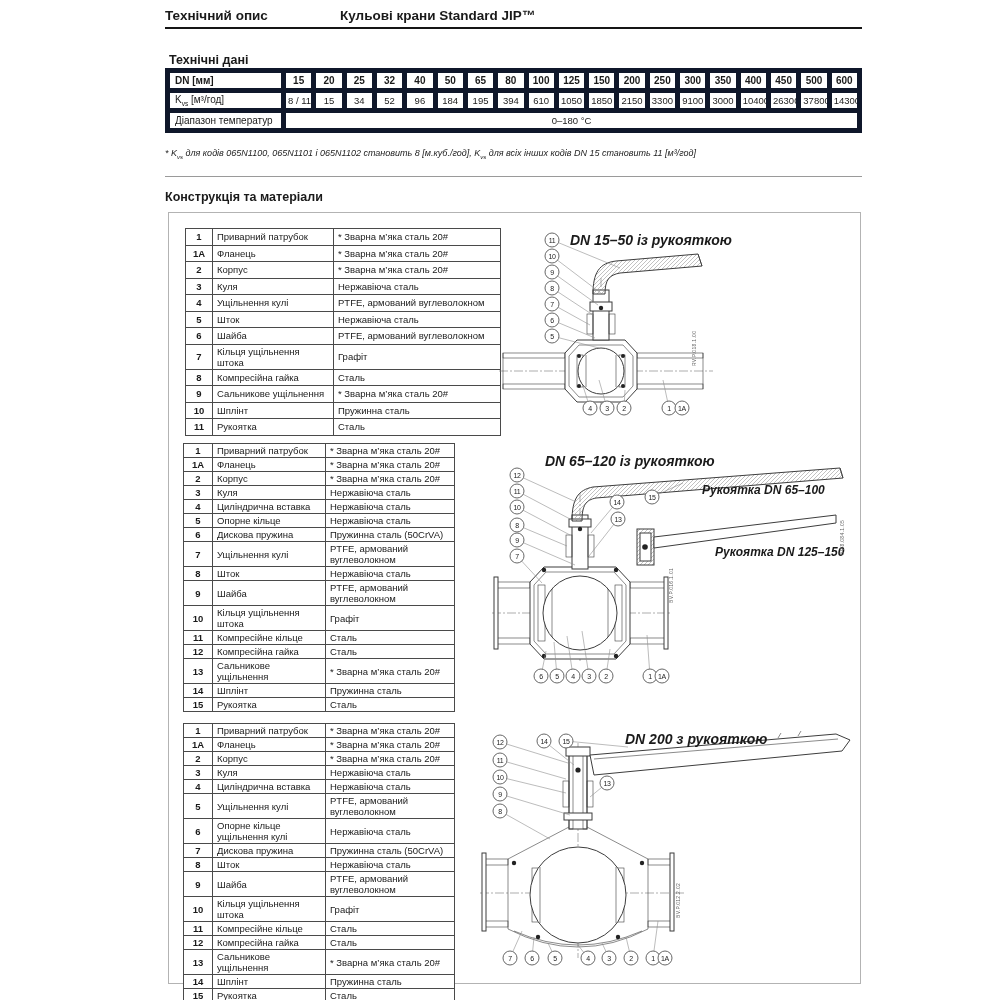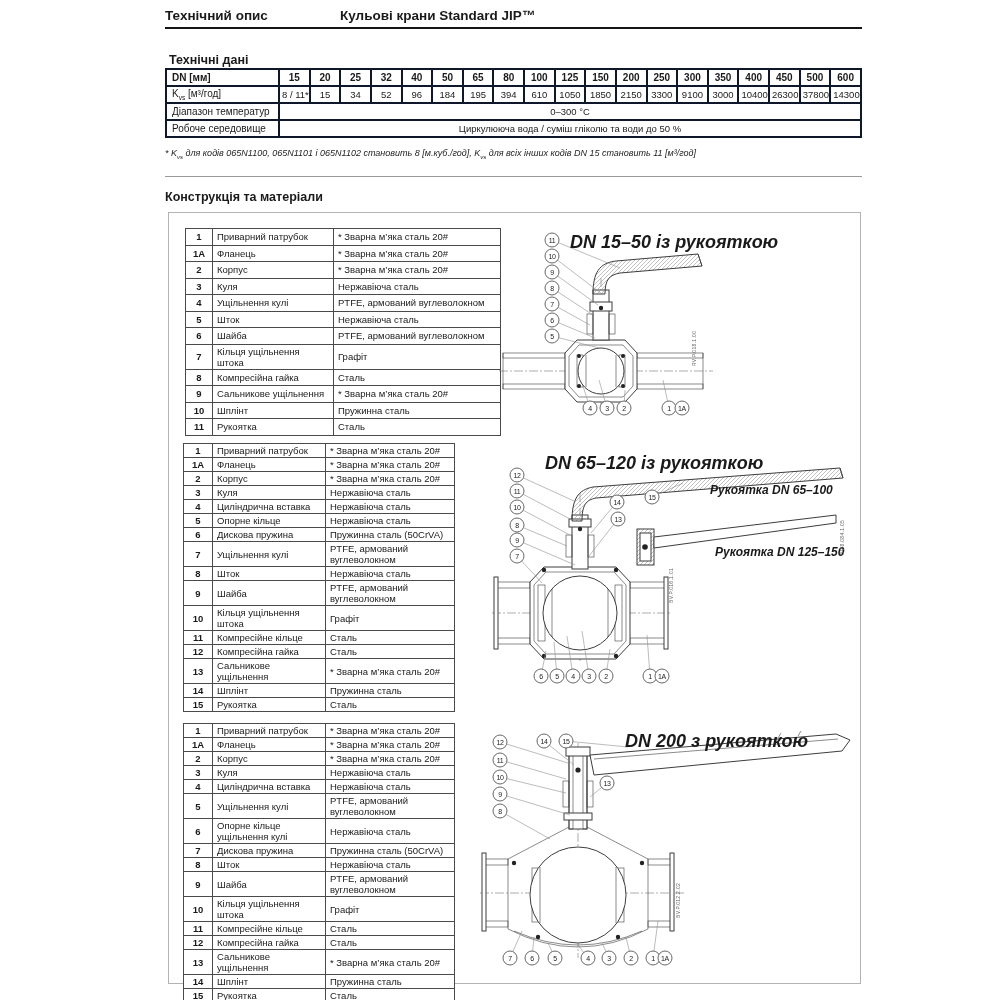--- a/index.html
+++ b/index.html
@@ -10,21 +10,21 @@
   .doc-title{left:340px;top:8px;font-weight:bold;font-size:13.5px;}
   .header-rule{left:165px;top:27px;width:697px;height:2px;background:#151515;}
   .sec-title{font-weight:bold;font-size:12.5px;}
   #tech-title{left:165px;top:49px;}
   #constr-title{left:165px;top:190px;}
   .section-divider{left:165px;top:176px;width:697px;height:1px;background:#9a9a9a;}
   .constr-box{left:168px;top:212px;width:691px;height:770px;border:1px solid #b3b3b3;}
 
   
   .spec-table{position:absolute;left:165px;top:68px;width:697px;border-collapse:collapse;table-layout:fixed;background:#fff;}
-  .spec-table td{border:2px solid #0f172a;font-size:9.5px;padding:1px 2px;text-align:center;white-space:nowrap;height:13px;overflow:hidden;}
+  .spec-table td{border:5px solid #0f172a;font-size:9.5px;padding:1px 2px;text-align:center;white-space:nowrap;height:13px;overflow:hidden;}
   .spec-table td.rl{text-align:left;width:104px;padding-left:5px;font-size:10px;}
   .spec-table tr.dn-row td{font-weight:bold;font-size:10px;}
   sub.sm{font-size:6.5px;}
   .footnote{left:165px;top:148px;width:697px;font-style:italic;font-size:9px;margin:0;color:#222;}
   .footnote sub{font-size:6px;}
 
   
   .parts-table{position:absolute;border-collapse:collapse;background:#fff;}
   .parts-table td{border:1px solid #4a4a4a;font-size:9.5px;line-height:11px;padding:1px 4px;vertical-align:middle;}
   .parts-table td.num{font-weight:bold;text-align:center;padding:1px 2px;}
@@ -32,21 +32,21 @@
   #parts1 td{height:13.5px;}
   #parts1 td.num{width:22px;} #parts1 td.pname{width:112px;} #parts1 td.pmat{width:158px;}
   #parts2{left:183px;top:443px;}
   #parts2 td.num{width:24px;} #parts2 td.pname{width:104px;} #parts2 td.pmat{width:120px;}
   #parts3{left:183px;top:723px;}
   #parts3 td.num{width:24px;} #parts3 td.pname{width:104px;} #parts3 td.pmat{width:120px;}
 
   
   .drawing{position:absolute;margin:0;}
   .drawing svg{position:absolute;left:0;top:0;}
-  .dtitle{position:absolute;font-style:italic;font-weight:bold;font-size:18px;white-space:nowrap;}
+  .dtitle{position:absolute;font-style:italic;font-weight:bold;font-size:14px;white-space:nowrap;}
   .handle-label{position:absolute;font-style:italic;font-weight:bold;font-size:12px;white-space:nowrap;}
   .co{position:absolute;width:13px;height:13px;border:1px solid #686868;border-radius:50%;background:#fff;
       font-size:7px;line-height:13px;text-align:center;letter-spacing:-0.3px;transform:translate(-50%,-50%);color:#222;}
   .dcode{position:absolute;font-size:5px;color:#666;transform:rotate(-90deg);transform-origin:left top;white-space:nowrap;letter-spacing:.3px;}
 
   .ldr{stroke:#8f8f8f;stroke-width:.6;}
   .cl{stroke:#777;stroke-width:.6;stroke-dasharray:9 2 2 2;fill:none;}
   .ol{stroke:#3d3d3d;fill:#fff;}
   .th{stroke:#3d3d3d;stroke-width:.6;fill:none;}
   .dot{fill:#222;}
@@ -105,25 +105,21 @@
           <td class="v">3300</td>
           <td class="v">9100</td>
           <td class="v">3000</td>
           <td class="v">10400</td>
           <td class="v">26300</td>
           <td class="v">37800</td>
           <td class="v">14300</td>
         </tr>
       <tr>
         <td class="rl">Діапазон температур</td>
-        <td colspan="19">0–300 °C</td>
-      </tr>
-      <tr>
-        <td class="rl">Робоче середовище</td>
-        <td colspan="19">Циркулююча вода / суміш гліколю та води до 50 %</td>
+        <td colspan="19">0–180 °C</td>
       </tr>
     </tbody>
   </table>
 
   <p class="abs footnote"><span>* K</span><sub>vs</sub><span> для кодів 065N1100, 065N1101 і 065N1102 становить 8 [м.куб./год], K</span><sub>vs</sub><span> для всіх інших кодів DN 15 становить 11 [м³/год]</span></p>
 
   <div class="abs section-divider"></div>
 
   <h2 class="abs sec-title" id="constr-title" style="margin:0;">Конструкція та матеріали</h2>
   <div class="abs constr-box"></div>
@@ -526,21 +522,21 @@
       <line class="ldr" x1="128" y1="76" x2="99" y2="113"></line>
       <line class="ldr" x1="162" y1="54" x2="193" y2="40"></line>
       <line class="ldr" x1="51" y1="233" x2="56" y2="208"></line>
       <line class="ldr" x1="67" y1="233" x2="64" y2="199"></line>
       <line class="ldr" x1="83" y1="233" x2="77" y2="193"></line>
       <line class="ldr" x1="99" y1="233" x2="92" y2="188"></line>
       <line class="ldr" x1="116" y1="233" x2="120" y2="206"></line>
       <line class="ldr" x1="160" y1="233" x2="157" y2="192"></line>
     </svg>
     <div class="dtitle" style="left:55px;top:10px;">DN 65–120 із рукояткою</div>
-    <div class="handle-label" style="left:212px;top:40px;margin-left:8px;">Рукоятка DN 65–100</div>
+    <div class="handle-label" style="left:212px;top:40px;">Рукоятка DN 65–100</div>
     <div class="handle-label" style="left:225px;top:94px;margin-top:8px;">Рукоятка DN 125–150</div>
     <div class="dcode" style="left:349px;top:112px;">BV.8.084.1.05</div>
     <div class="dcode" style="left:178px;top:160px;">BV.P.016.1.01</div>
     <div class="co" style="left:27px;top:32px;">12</div>
     <div class="co" style="left:27px;top:48px;">11</div>
     <div class="co" style="left:27px;top:64px;">10</div>
     <div class="co" style="left:27px;top:82px;">8</div>
     <div class="co" style="left:27px;top:97px;">9</div>
     <div class="co" style="left:27px;top:113px;">7</div>
     <div class="co" style="left:127px;top:59px;">14</div>

